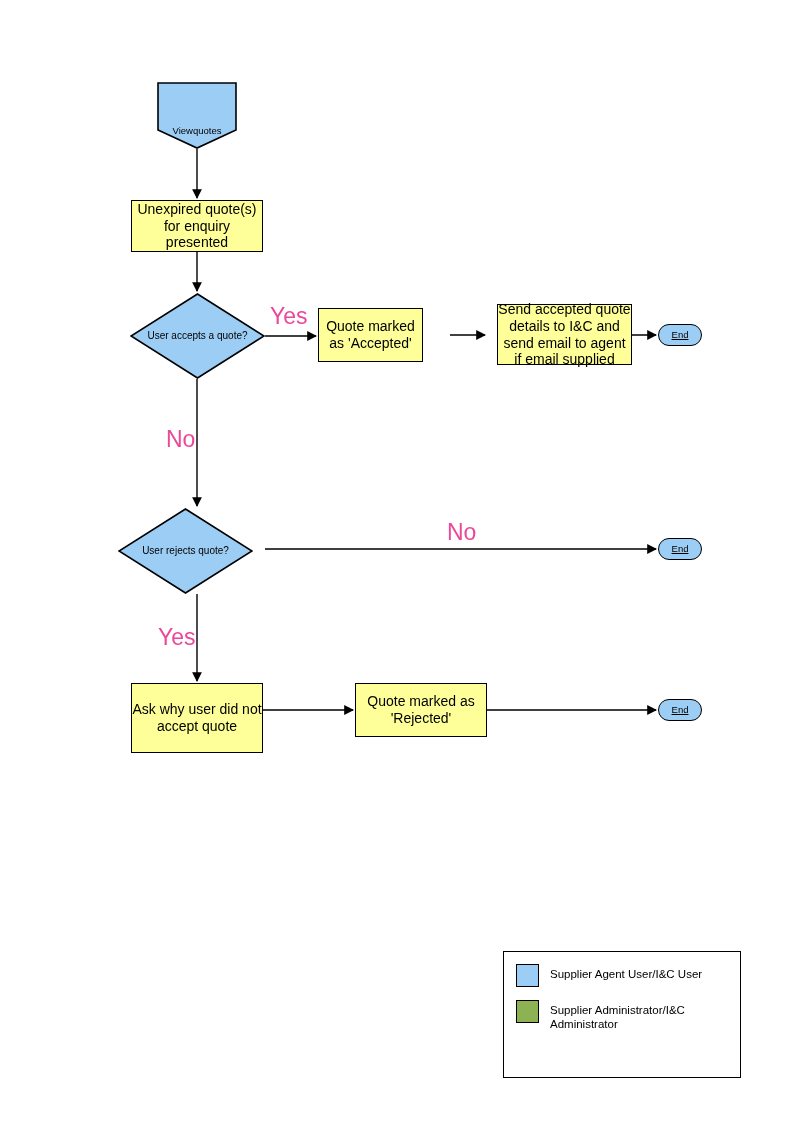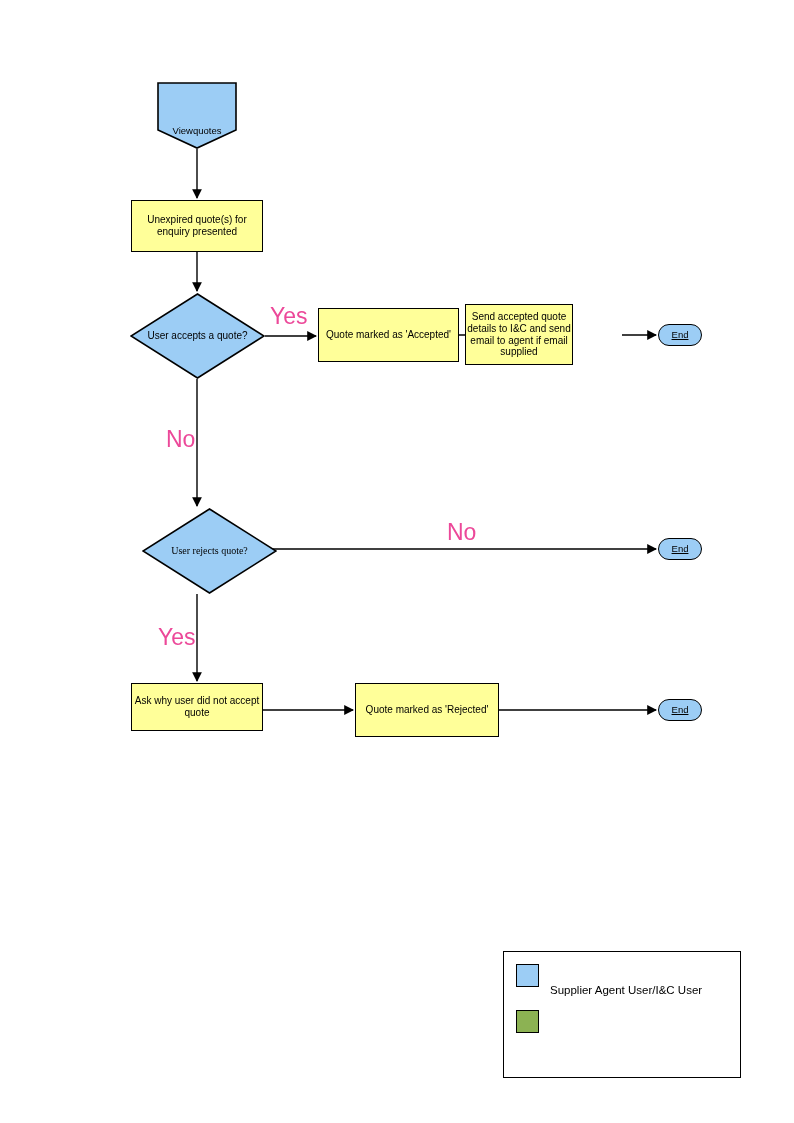--- a/index.html
+++ b/index.html
@@ -28,21 +28,21 @@
     justify-content: center;
     text-align: center;
     color: #000000;
     line-height: 1.18;
   }
 
   
   .task {
     background: #ffff99;
     border: 1.4px solid #000000;
-    font-size: 10px;
+    font-size: 14px;
   }
 
   
   .decision {
     background: transparent;
     font-size: 10px;
   }
   .decision .dmd-shape {
     position: absolute;
     left: 0; top: 0;
@@ -111,21 +111,20 @@
     border: 1.4px solid #000000;
     box-sizing: border-box;
     flex: 0 0 auto;
     margin-right: 11px;
   }
   .legend-text {
     font-size: 11.5px;
     color: #000000;
     line-height: 1.22;
     padding-top: 3px;
-    margin-top: 16px;
   }
 </style>
 </head>
 <body>
 
 <svg id="canvas" viewBox="0 0 794 1123" xmlns="http://www.w3.org/2000/svg">
   <defs>
     <marker id="arrow" viewBox="0 0 10 10" refX="9" refY="5" markerWidth="7" markerHeight="7" orient="auto-start-reverse">
       <path d="M 0 0 L 10 5 L 0 10 z" fill="#000000"></path>
     </marker>
@@ -166,61 +165,62 @@
   <span>Unexpired quote(s) for enquiry presented</span>
 </div>
 
 <div class="node decision" style="left:130px; top:293px; width:135px; height:86px;">
   <svg class="dmd-shape" viewBox="0 0 135 86" preserveAspectRatio="none">
     <polygon points="67.5,1 134,43 67.5,85 1,43" fill="#9ccdf5" stroke="#000000" stroke-width="1.6"></polygon>
   </svg>
   <span class="dmd-label">User accepts a quote?</span>
 </div>
 
-<div class="node task" style="left:318px; top:308px; width:141px; height:54px;">
+<div class="node task" style="left:318px; top:308px; width:105px; height:54px;">
   <span>Quote  marked as 'Accepted'</span>
 </div>
 
-<div class="node task" style="left:465px; top:304px; width:108px; height:61px;">
+<div class="node task" style="left:497px; top:304px; width:135px; height:61px;">
   <span>Send accepted quote details to I&amp;C and send email to agent if email supplied</span>
 </div>
 
 <div class="node terminator" style="left:658px; top:324px; width:44px; height:22px;">
   <span>End</span>
 </div>
 
-<div class="node decision" style="left:142px; top:508px; width:135px; height:86px;font-family:Liberation Serif, serif;">
+<div class="node decision" style="left:118px; top:508px; width:135px; height:86px;">
   <svg class="dmd-shape" viewBox="0 0 135 86" preserveAspectRatio="none">
     <polygon points="67.5,1 134,43 67.5,85 1,43" fill="#9ccdf5" stroke="#000000" stroke-width="1.6"></polygon>
   </svg>
   <span class="dmd-label">User rejects quote?</span>
 </div>
 
 <div class="node terminator" style="left:658px; top:538px; width:44px; height:22px;">
   <span>End</span>
 </div>
 
-<div class="node task" style="left:131px; top:683px; width:132px; height:48px;">
+<div class="node task" style="left:131px; top:683px; width:132px; height:70px;">
   <span>Ask why user did not accept quote</span>
 </div>
 
-<div class="node task" style="left:355px; top:683px; width:144px; height:54px;">
+<div class="node task" style="left:355px; top:683px; width:132px; height:54px;">
   <span>Quote  marked as 'Rejected'</span>
 </div>
 
 <div class="node terminator" style="left:658px; top:699px; width:44px; height:22px;">
   <span>End</span>
 </div>
 
 <div class="edge-label" style="left:270px; top:305px;">Yes</div>
 <div class="edge-label" style="left:166px; top:428px;">No</div>
 <div class="edge-label" style="left:447px; top:521px;">No</div>
 <div class="edge-label" style="left:158px; top:626px;">Yes</div>
 
 <div id="legend">
   <div class="legend-row">
     <span class="legend-swatch" style="background:#9ccdf5;"></span>
     <span class="legend-text">Supplier Agent User/I&amp;C User</span>
   </div>
   <div class="legend-row">
     <span class="legend-swatch" style="background:#8cb253;"></span>
+    <span class="legend-text">Supplier Administrator/I&amp;C Administrator</span>
   </div>
 </div>
 
 </body></html>

